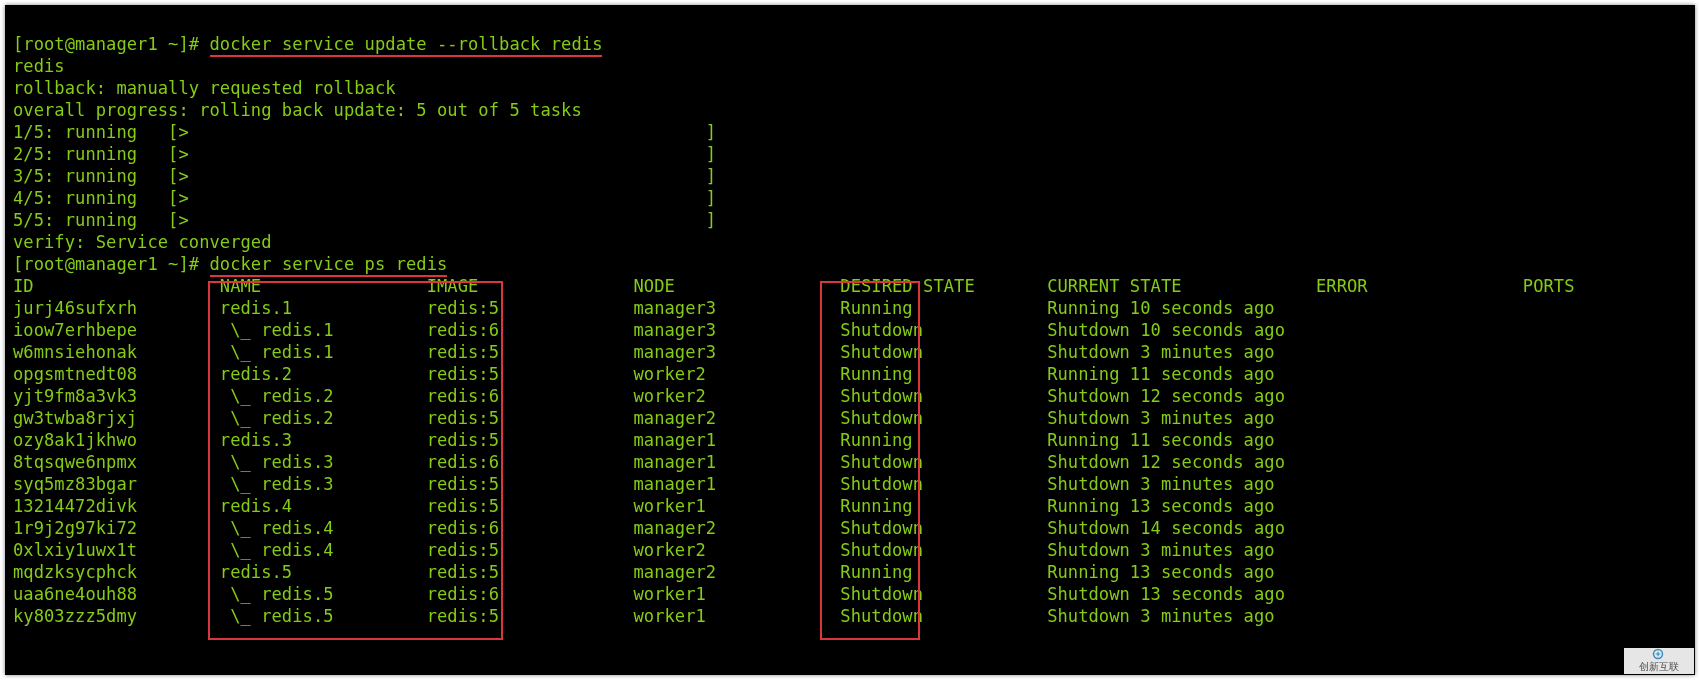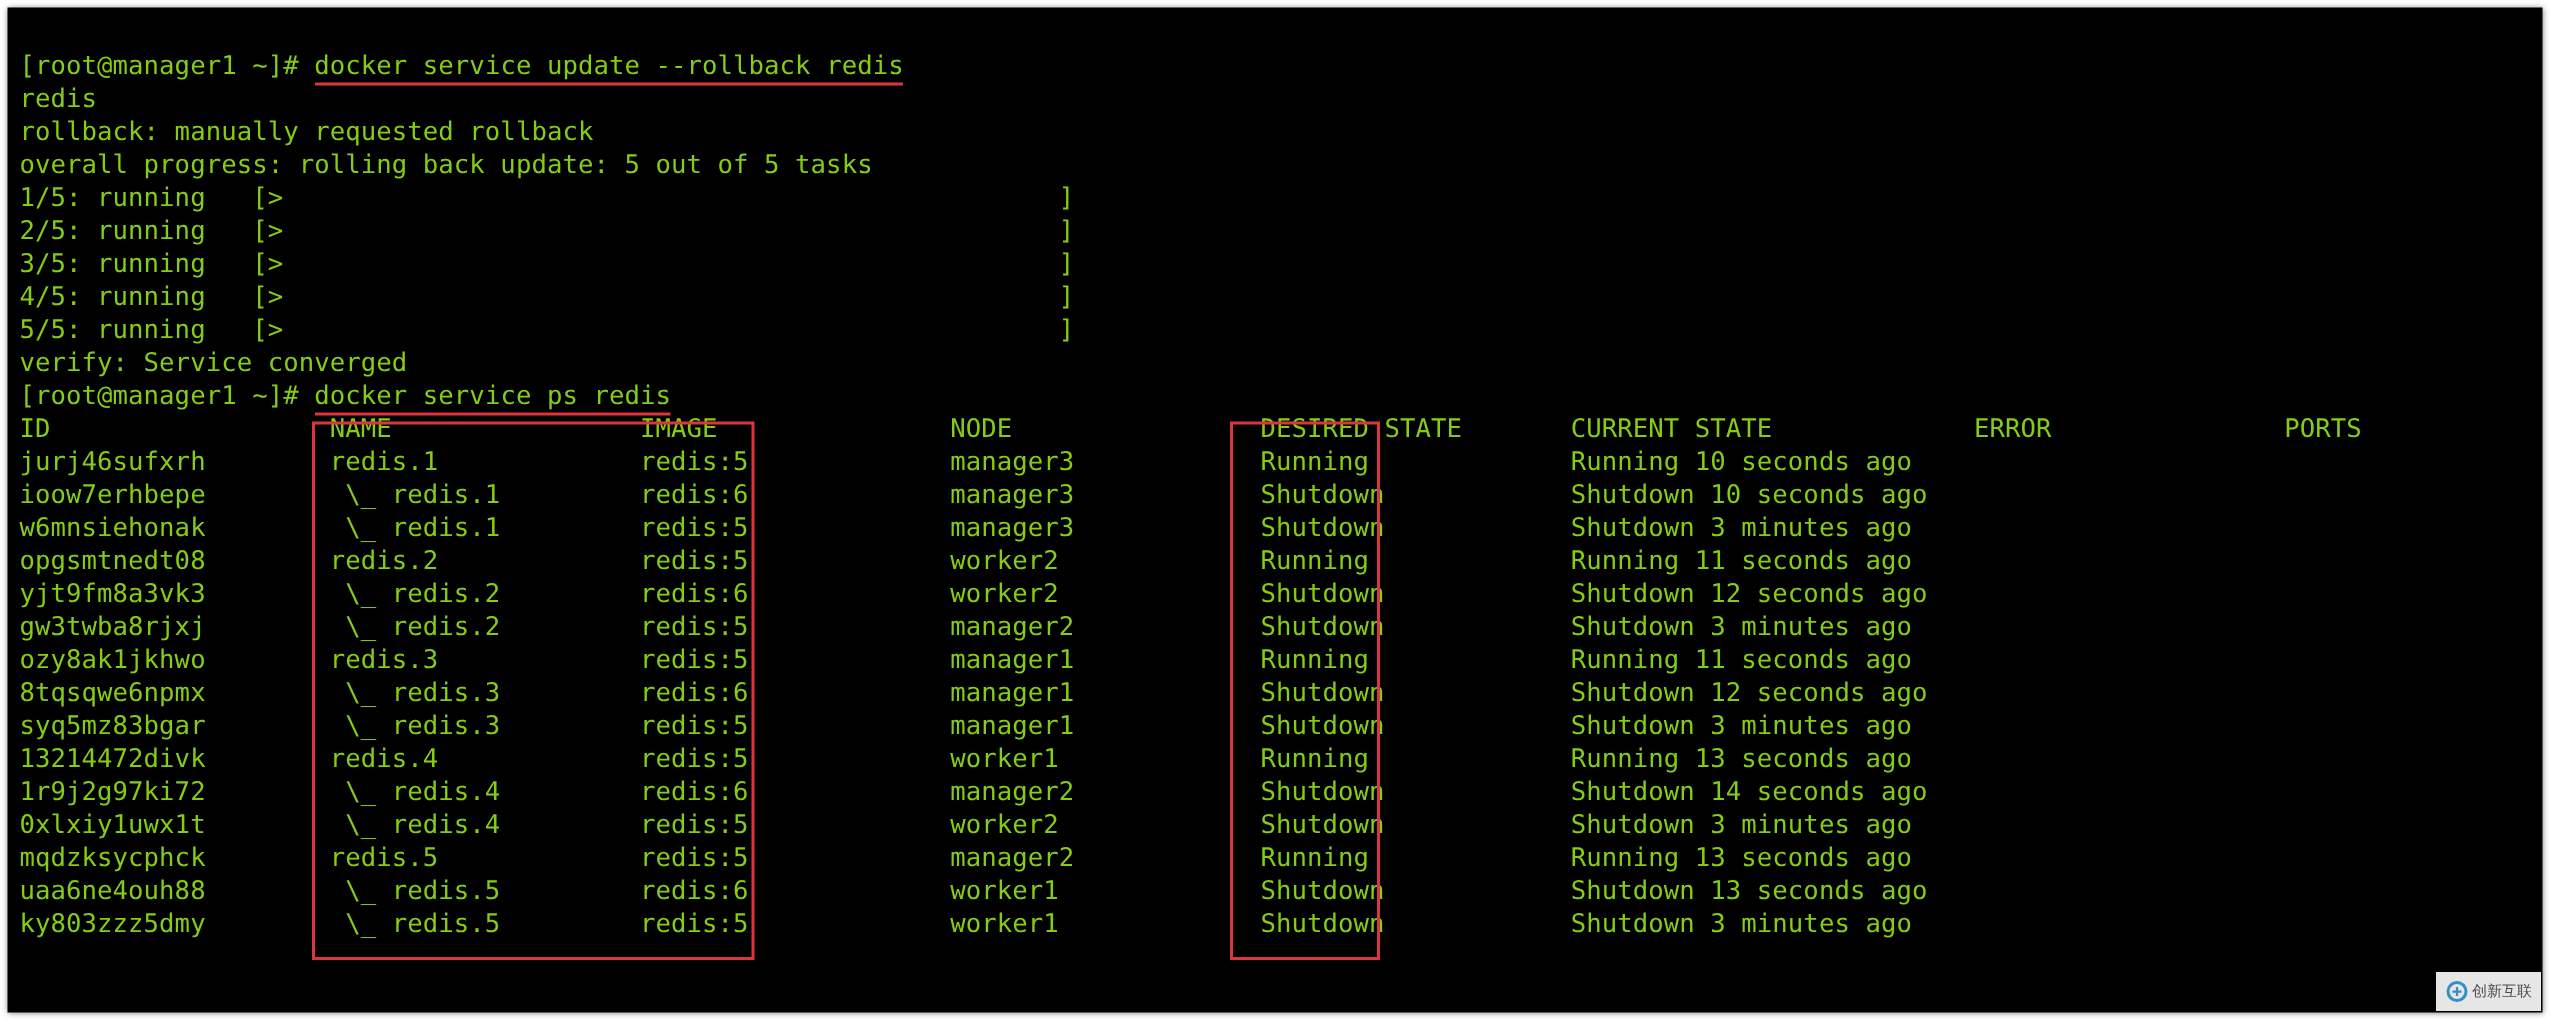--- a/index.html
+++ b/index.html
@@ -43,20 +43,21 @@
     width: 70px;
     height: 26px;
     background: #fff;
     color: #555;
     font-size: 10px;
     font-family: sans-serif;
     display: flex;
     align-items: center;
     justify-content: center;
     opacity: 0.9;
+    flex-direction: column;
   }
 </style>
 </head>
 <body>
 
 <div class="terminal">
 <span><span>[root@manager1 ~]# </span><span class="underline-red">docker service update --rollback redis</span></span>
 <span>redis</span>
 <span>rollback: manually requested rollback</span>
 <span>overall progress: rolling back update: 5 out of 5 tasks</span>

